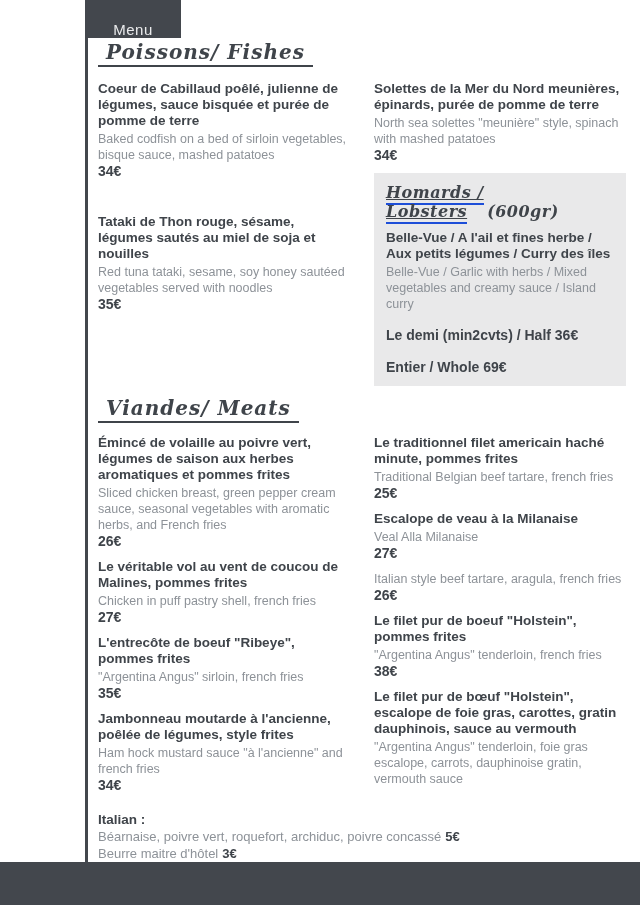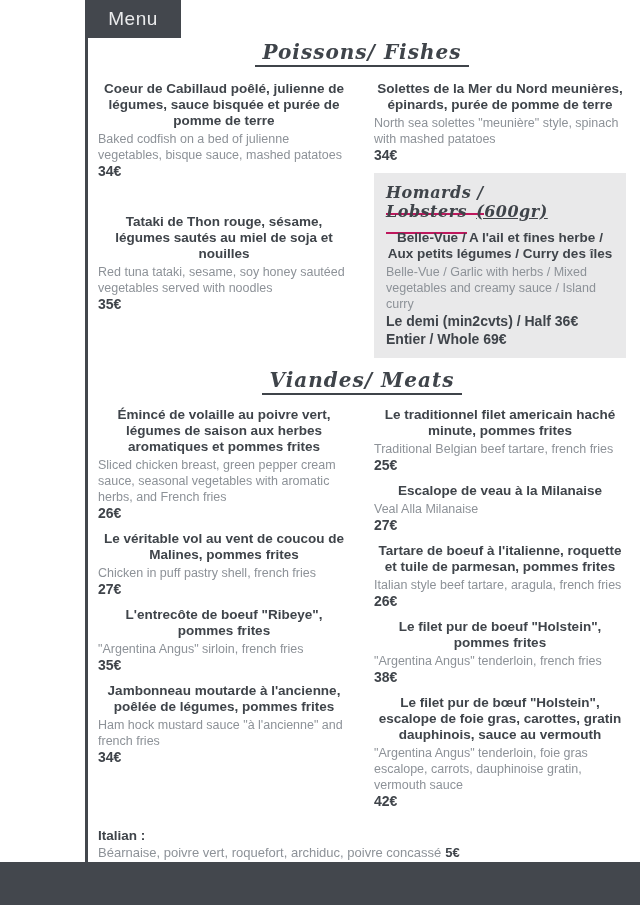--- a/index.html
+++ b/index.html
@@ -9,81 +9,80 @@
     background: #ffffff;
     font-family: "Liberation Sans", sans-serif;
     position: relative;
     overflow: hidden;
   }
   .menu-tab {
     position: absolute; left: 85px; top: 0;
     width: 96px; height: 38px;
     background: #43474d;
     color: #eaebec;
-    display: flex; align-items: center; justify-content: center;
-    font-size: 19px; font-weight: 400; letter-spacing: 0.5px;
+    display: flex; align-items: flex-end; justify-content: center;
+    font-size: 15px; font-weight: 400; letter-spacing: 0.5px;
   }
   .vline {
     position: absolute; left: 85px; top: 38px;
     width: 3px; height: 824px;
     background: #43474d;
   }
   .footer-bar {
     position: absolute; left: 0; bottom: 0;
     width: 640px; height: 43px;
     background: #43474d;
     z-index: 5;
   }
   .content {
     position: absolute; left: 98px; top: 40px;
     width: 528px;
   }
-  .heading-row { text-align: center; margin: 0 0 14px 0; }
+  .heading-row { text-align: left; margin: 0 0 14px 0; }
   .heading-row.meats { margin: 10px 0 12px 0; }
   .script-heading {
     display: inline-block;
     font-family: "DejaVu Serif", serif;
     font-style: italic; font-weight: 700;
     font-size: 20px; color: #3f444a;
     letter-spacing: 1px;
     border-bottom: 2px solid #3f444a;
     padding: 0 8px 1px 8px;
     margin: 0;
   }
   .columns { display: flex; gap: 24px; }
   .col { flex: 1; min-width: 0; }
   .menu-item { margin-bottom: 9px; }
   .menu-item.gap-lg { margin-bottom: 34px; }
   .item-title {
     font-weight: 700; color: #3f444a;
     font-size: 13.5px; line-height: 16px;
     margin-bottom: 2px;
-    text-align: center;
   }
   .item-desc {
     color: #8d9298; font-size: 12.5px; line-height: 16px;
   }
   .item-price {
     font-weight: 700; color: #3f444a;
     font-size: 14px; line-height: 17px;
   }
   .lobster-panel {
     background: #e9e9ea;
     padding: 8px 12px 10px 12px;
     margin-top: 4px;
   }
   .panel-heading-row { margin: 2px 0 9px 0; }
   .lobster-panel .script-heading {
     font-size: 16px; border-bottom: none; padding: 0; letter-spacing: 0.5px;
   }
   .lobster-panel .underlined {
-    border-bottom: 2px solid #be185d; padding-bottom: 11px;
-  }
-  .lobster-panel .suffix { margin-left: 9px; text-decoration: underline; }
-  .lobster-panel .item-price { margin-top: 1px; }
+    border-bottom: 2px solid #1d4ed8; padding-bottom: 1px; text-decoration: underline;
+  }
+  .lobster-panel .suffix { margin-left: 20px; }
+  .lobster-panel .item-price { margin-top: 15px; }
   .extras { margin-top: 8px; }
   .extras-label {
     font-weight: 700; color: #3f444a;
     font-size: 13.5px; line-height: 17px;
   }
   .extras-line {
     color: #8d9298; font-size: 13px; line-height: 17px;
   }
   .extras-price { font-weight: 700; color: #3f444a; margin-left: 4px; }
 </style>
@@ -98,21 +97,21 @@
 <div class="content">
 
   <div class="heading-row">
     <h2 class="script-heading">Poissons/ Fishes</h2>
   </div>
 
   <div class="columns">
     <div class="col">
       <div class="menu-item gap-lg">
         <div class="item-title">Coeur de Cabillaud poêlé,  julienne de légumes, sauce bisquée et purée de pomme de terre</div>
-        <div class="item-desc">Baked codfish on a bed of julienne vegetables, bisque sauce, mashed patatoes</div>
+        <div class="item-desc">Baked codfish on a bed of sirloin vegetables, bisque sauce, mashed patatoes</div>
         <div class="item-price">34€</div>
       </div>
       <div class="menu-item">
         <div class="item-title">Tataki de Thon rouge, sésame, légumes sautés au miel de soja et nouilles</div>
         <div class="item-desc">Red tuna tataki, sesame, soy honey sautéed vegetables served with noodles</div>
         <div class="item-price">35€</div>
       </div>
     </div>
 
     <div class="col">
@@ -149,51 +148,49 @@
         <div class="item-title">Le véritable vol au vent de coucou de Malines, pommes frites</div>
         <div class="item-desc">Chicken in puff pastry shell, french fries</div>
         <div class="item-price">27€</div>
       </div>
       <div class="menu-item">
         <div class="item-title">L'entrecôte de boeuf "Ribeye", pommes frites</div>
         <div class="item-desc">"Argentina Angus" sirloin, french fries</div>
         <div class="item-price">35€</div>
       </div>
       <div class="menu-item">
-        <div class="item-title">Jambonneau moutarde à l'ancienne, poêlée de légumes, pommes frites</div>
+        <div class="item-title">Jambonneau moutarde à l'ancienne, poêlée de légumes, style frites</div>
         <div class="item-desc">Ham hock mustard sauce "à l'ancienne" and french fries</div>
         <div class="item-price">34€</div>
       </div>
     </div>
 
     <div class="col">
       <div class="menu-item">
         <div class="item-title">Le traditionnel filet americain haché minute, pommes frites</div>
         <div class="item-desc">Traditional Belgian beef tartare, french fries</div>
         <div class="item-price">25€</div>
       </div>
       <div class="menu-item">
         <div class="item-title">Escalope de veau à la Milanaise</div>
         <div class="item-desc">Veal Alla Milanaise</div>
         <div class="item-price">27€</div>
       </div>
       <div class="menu-item">
-        <div class="item-title">Tartare de boeuf à l'italienne, roquette et tuile de parmesan, pommes frites</div>
         <div class="item-desc">Italian style beef tartare, aragula, french fries</div>
         <div class="item-price">26€</div>
       </div>
       <div class="menu-item">
         <div class="item-title">Le filet pur de boeuf "Holstein", pommes frites</div>
         <div class="item-desc">"Argentina Angus" tenderloin, french fries</div>
         <div class="item-price">38€</div>
       </div>
       <div class="menu-item">
         <div class="item-title">Le filet pur de bœuf "Holstein", escalope de foie gras, carottes, gratin dauphinois, sauce au vermouth</div>
         <div class="item-desc">"Argentina Angus" tenderloin, foie gras escalope, carrots, dauphinoise gratin, vermouth sauce</div>
-        <div class="item-price">42€</div>
       </div>
     </div>
   </div>
 
   <div class="extras">
     <div class="extras-label">Italian :</div>
     <div class="extras-line">
       <span>Béarnaise, poivre vert, roquefort, archiduc, poivre concassé</span><span class="extras-price">5€</span>
     </div>
     <div class="extras-line">

